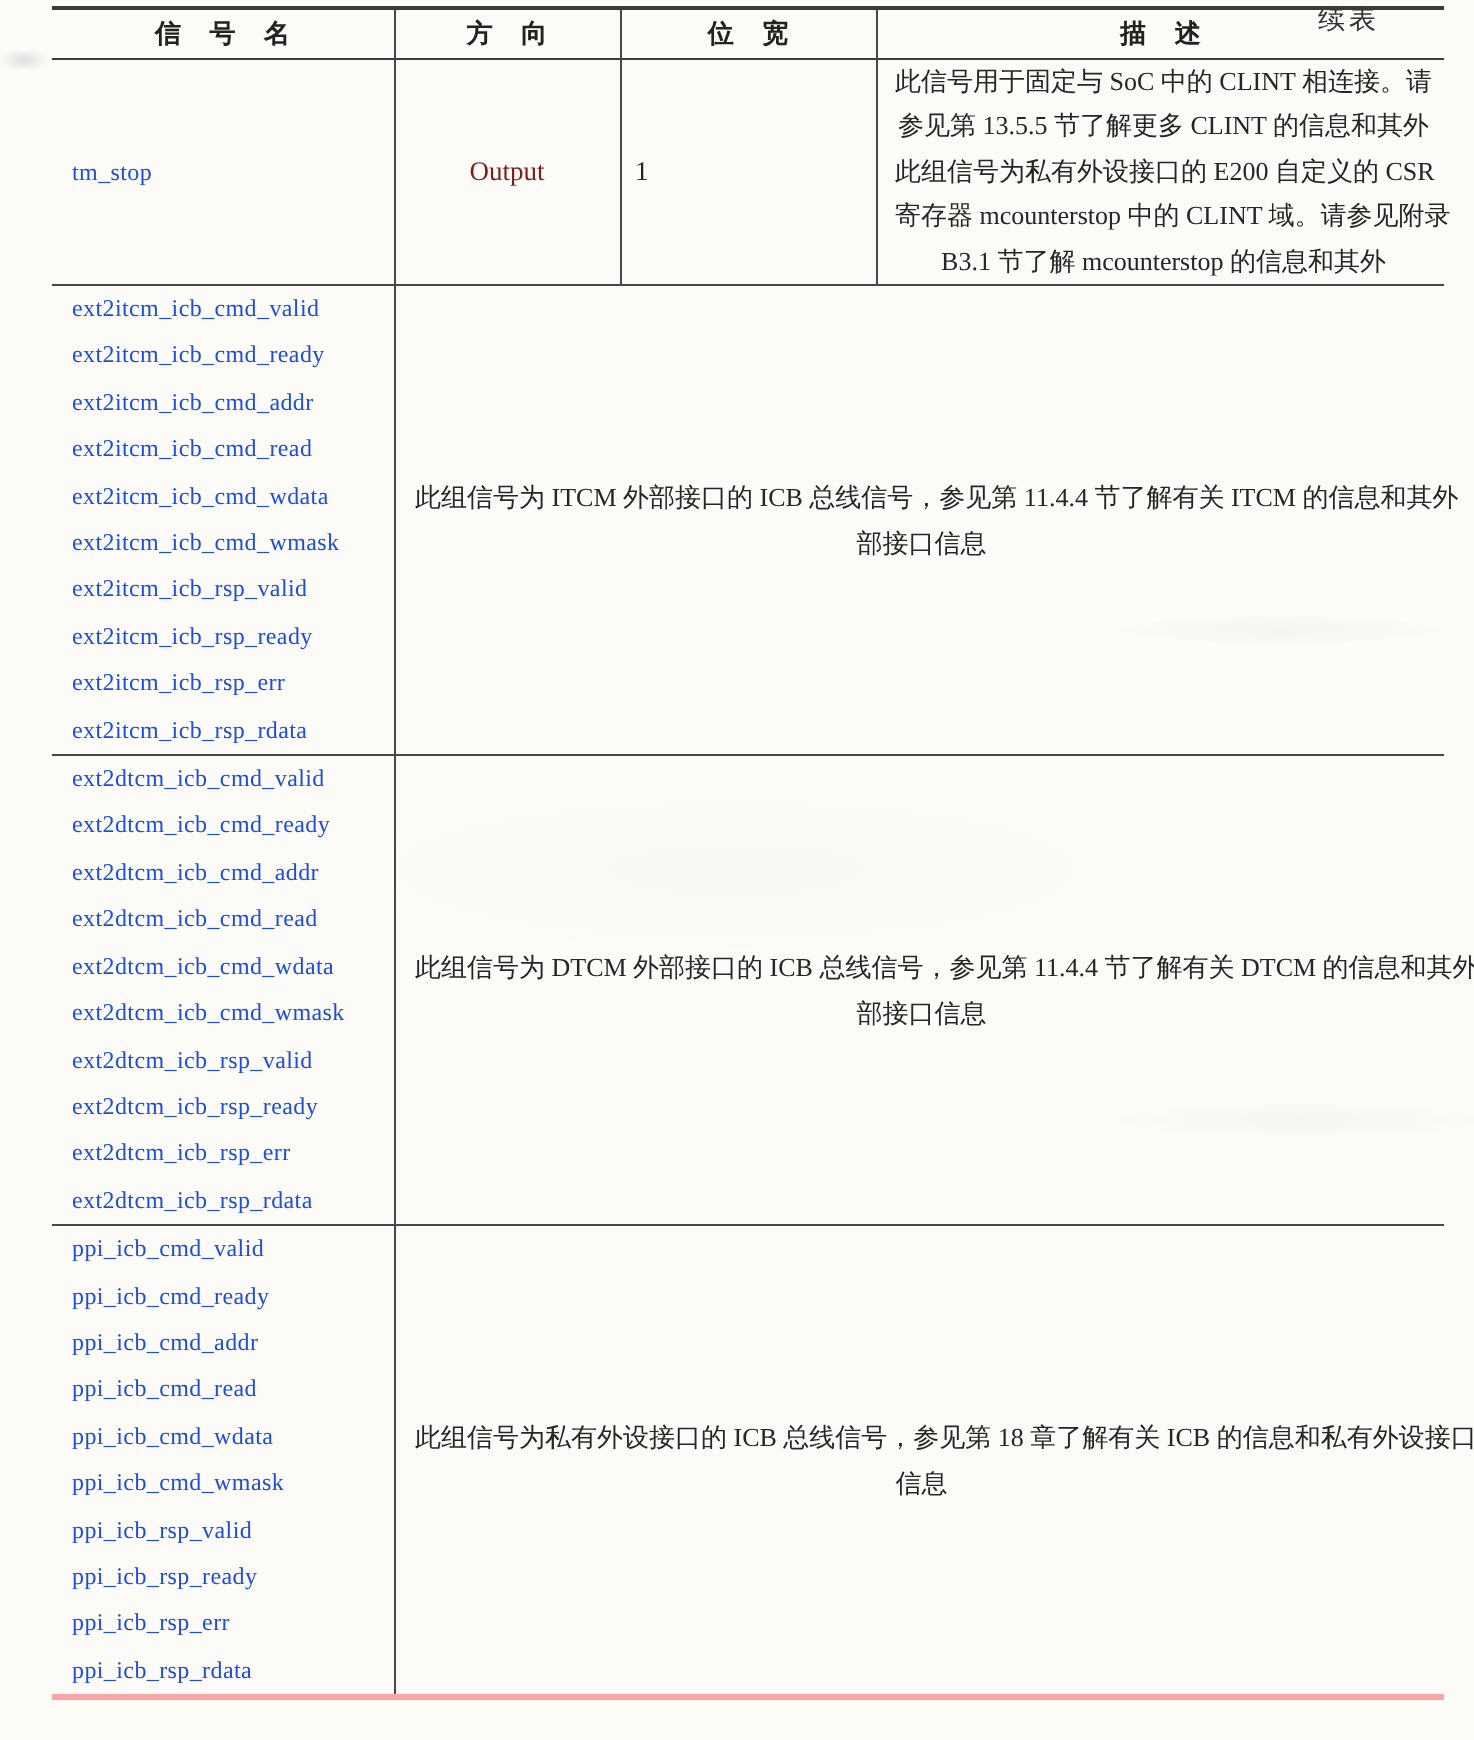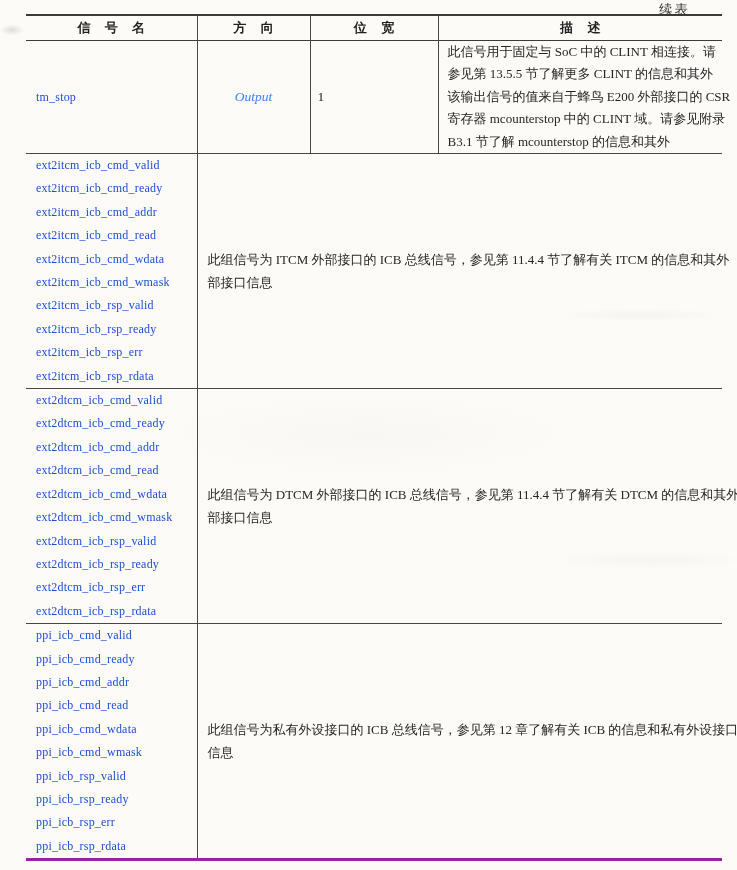--- a/index.html
+++ b/index.html
@@ -19,26 +19,26 @@
       radial-gradient(ellipse 120px 10px at 640px 315px, rgba(120,120,120,0.06), rgba(120,120,120,0) 70%),
       radial-gradient(ellipse 140px 12px at 650px 560px, rgba(120,120,120,0.05), rgba(120,120,120,0) 70%),
       radial-gradient(ellipse 150px 12px at 630px 760px, rgba(120,120,120,0.05), rgba(120,120,120,0) 70%),
       radial-gradient(ellipse 300px 60px at 368px 435px, rgba(160,150,130,0.04), rgba(160,150,130,0) 70%);
   }
   .continued-label {
     position: absolute; top: 1px; right: 47px;
     font-size: 13.5px; letter-spacing: 2px; color: #333;
   }
   table.signal-table {
-    position: absolute; left: 26px; top: 14px;
+    position: absolute; left: 26px; top: 3px;
     width: 696px;
     border-collapse: collapse;
     table-layout: fixed;
     border-top: 2px solid #3a3a3a;
-    border-bottom: 3px solid #a21caf;
+    border-bottom: 3px solid #fca5a5;
   }
   col.c1 { width: 171px; }
   col.c2 { width: 113px; }
   col.c3 { width: 128px; }
   col.c4 { width: 284px; }
 
   thead tr { height: 25px; border-bottom: 1.5px solid #3c3c3c; }
   th {
     font-size: 13px; font-weight: bold; color: #222;
     text-align: center; vertical-align: middle; padding: 0;
@@ -52,26 +52,26 @@
   tr.row-group  { height: 234px; }
 
   td { padding: 0; vertical-align: middle; }
   td.cell-sig { padding-left: 10px; }
   .sig-line {
     font-size: 12px; line-height: 23.4px;
     color: #1d4ed8; letter-spacing: 0.2px;
     white-space: nowrap;
   }
   tr.row-single .sig-line { line-height: 18px; }
-  td.cell-dir { text-align: center; font-size: 13.5px; color: #3b82f6; font-style: italic; }
+  td.cell-dir { text-align: center; font-size: 13.5px; color: #7f1d1d; }
   td.cell-width { text-align: left; padding-left: 7px; font-size: 13.5px; color: #252525; }
   td.cell-desc { padding-left: 9px; padding-right: 6px; }
   tr.row-group td.cell-desc { padding-left: 10px; padding-right: 8px; }
   .desc-line {
-    font-size: 13px; color: #262626; white-space: nowrap;
+    font-size: 13px; color: #262626; white-space: nowrap; text-align: center;
   }
   tr.row-single .desc-line { line-height: 22.5px; }
   tr.row-group .desc-line { line-height: 23px; }
 </style>
 </head>
 <body>
 
 <div class="page">
   <div class="continued-label">续表</div>
 
@@ -101,21 +101,21 @@
     <tbody id="table-body">
         <tr class="row-single">
           <td class="cell-sig vline">
             <div class="sig-line">tm_stop</div>
           </td>
           <td class="cell-dir vline">Output</td>
           <td class="cell-width vline">1</td>
           <td class="cell-desc">
             <div class="desc-line">此信号用于固定与 SoC 中的 CLINT 相连接。请</div>
             <div class="desc-line">参见第 13.5.5 节了解更多 CLINT 的信息和其外</div>
-            <div class="desc-line">该输出信号的值来自于蜂鸟 E200 外部接口的 CSR</div>
+            <div class="desc-line">此组信号为私有外设接口的 E200 自定义的 CSR</div>
             <div class="desc-line">寄存器 mcounterstop 中的 CLINT 域。请参见附录</div>
             <div class="desc-line">B3.1 节了解 mcounterstop 的信息和其外</div>
           </td>
         </tr>
         <tr class="row-group">
           <td class="cell-sig vline">
             <div class="sig-line">ext2itcm_icb_cmd_valid</div>
             <div class="sig-line">ext2itcm_icb_cmd_ready</div>
             <div class="sig-line">ext2itcm_icb_cmd_addr</div>
             <div class="sig-line">ext2itcm_icb_cmd_read</div>
@@ -156,19 +156,19 @@
             <div class="sig-line">ppi_icb_cmd_addr</div>
             <div class="sig-line">ppi_icb_cmd_read</div>
             <div class="sig-line">ppi_icb_cmd_wdata</div>
             <div class="sig-line">ppi_icb_cmd_wmask</div>
             <div class="sig-line">ppi_icb_rsp_valid</div>
             <div class="sig-line">ppi_icb_rsp_ready</div>
             <div class="sig-line">ppi_icb_rsp_err</div>
             <div class="sig-line">ppi_icb_rsp_rdata</div>
           </td>
           <td class="cell-desc" colspan="3">
-            <div class="desc-line">此组信号为私有外设接口的 ICB 总线信号，参见第 12 章了解有关 ICB 的信息和私有外设接口</div>
+            <div class="desc-line">此组信号为私有外设接口的 ICB 总线信号，参见第 18 章了解有关 ICB 的信息和私有外设接口</div>
             <div class="desc-line">信息</div>
           </td>
         </tr>
       </tbody>
   </table>
 </div>
 
 </body></html>

